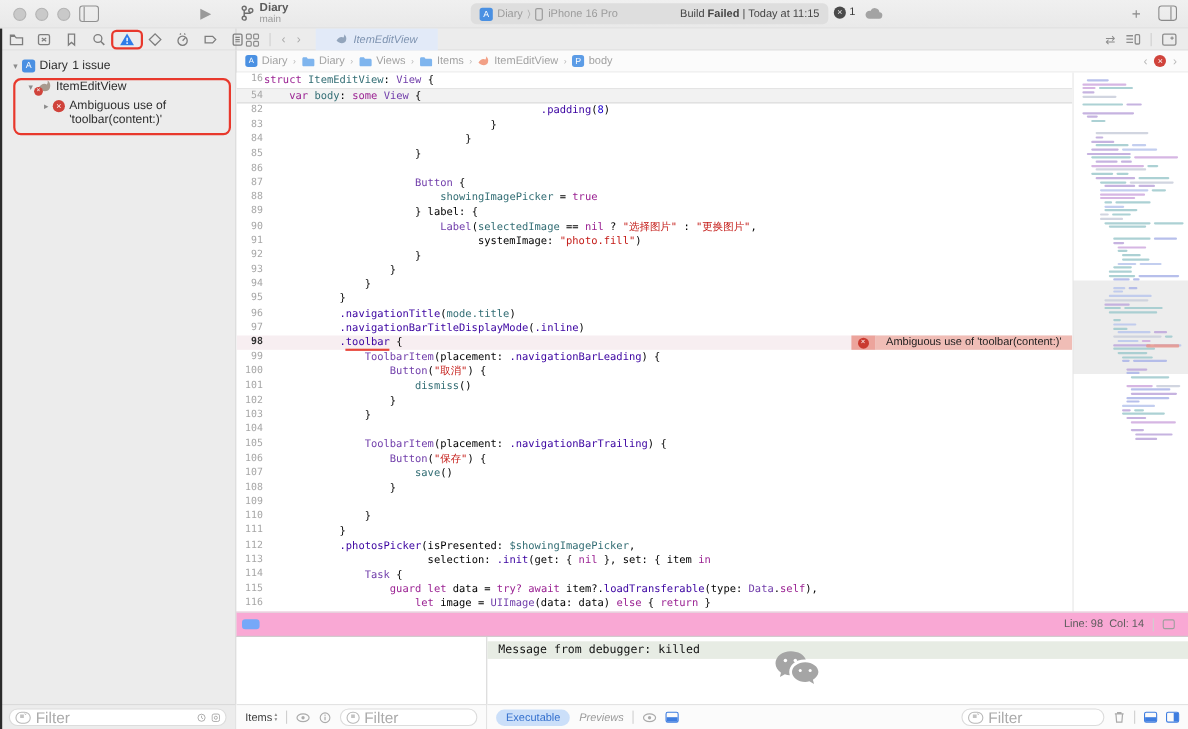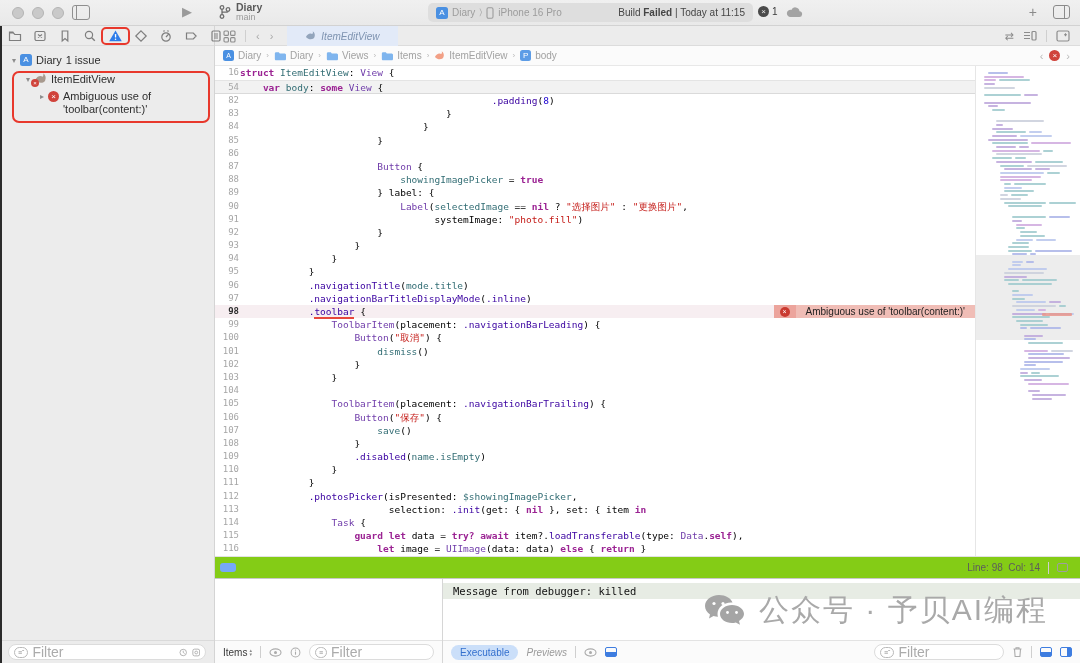--- a/index.html
+++ b/index.html
@@ -95,42 +95,42 @@
   
   .editor { position:absolute; left:215px; top:66px; width:760px; height:490px; background:#FFF; overflow:hidden; }
   .code-row { display:flex; height:13.2px; position:relative; }
   .sticky-rows .code-row { height:14px; }
   .sticky-rows .row-1 { background:#F2F2F2; border-top:1px solid #E4E4E4; border-bottom:1px solid #DADADA; }
   .ln { width:24px; flex:none; text-align:right; margin-right:1px; color:#A6A6A6;
     font-family:"DejaVu Sans Mono", monospace; font-size:9px; line-height:13.2px; }
   .ln-hl { color:#2E2E2E; font-weight:700; }
   .code { white-space:pre; font-family:"DejaVu Sans Mono", monospace; font-size:9.5px; line-height:13.2px; color:#000; }
   .hl { background:#F7EEF1; }
-  .tk-k { color:#9B2393; font-weight:700; }
+  .tk-k { color:#9B2393; font-weight:400; }
   .tk-t { color:#703DAA; }
   .tk-m { color:#3900A0; }
   .tk-p { color:#326D74; }
   .tk-s { color:#C41A16; }
   .tk-n { color:#1C00CF; }
   .tk-pl { color:#000; }
   .tk-mu { color:#3900A0; border-bottom:2px solid #E8473C; }
   .anno { position:absolute; right:0; top:0; height:13.2px; display:flex; align-items:stretch; }
   .anno-ic { width:22px; background:#ECA49C; display:flex; align-items:center; justify-content:center; }
   .anno-dot { width:10px; height:10px; border-radius:50%; background:#CA3A30; color:#fff; font-size:7px;
     line-height:10px; text-align:center; }
   .anno-label { background:#F0BDB6; font-size:10px; line-height:13.2px; color:#1E1E1E; padding:0 10px; white-space:nowrap; }
 
   
   .minimap { position:absolute; left:975px; top:66px; width:105px; height:490px; background:#FFF;
     border-left:1px solid #E6E6E6; }
   .mmbar { position:absolute; height:2px; border-radius:1px; opacity:0.85; }
   .mm-viewport { position:absolute; left:0; top:189px; width:105px; height:85px; background:rgba(0,0,0,0.07); }
 
   
-  .editor-status { position:absolute; left:215px; top:556px; width:865px; height:23px; background:#84cc16;
+  .editor-status { position:absolute; left:215px; top:556px; width:865px; height:23px; background:#f9a8d4;
     border-top:1px solid #E2E2E2; border-bottom:1px solid #C8C8C8; display:flex; align-items:center; }
   .blue-chip { width:16px; height:9px; border-radius:3px; background:#76A8F8; margin-left:5px; }
   .status-right { margin-left:auto; display:flex; align-items:center; gap:8px; padding-right:12px; }
   .linecol { font-size:10px; color:#5C5C5C; white-space:pre; }
   .mini-sq { width:11px; height:9px; border:1.3px solid #9E9E9E; border-radius:2px; }
 
   
   .debug { position:absolute; left:215px; top:579px; width:865px; height:84px; background:#FFF; }
   .vars-pane { position:absolute; left:0; top:0; width:228px; height:84px; border-right:1px solid #D6D6D6; }
   .console-pane { position:absolute; left:228px; top:0; width:637px; height:84px; }
@@ -508,21 +508,20 @@
         <div class="code-row">
           <span class="ln">107</span>
           <span class="code"><span class="tk-pl">                        </span><span class="tk-p">save</span><span class="tk-pl">()</span></span>
         </div>
         <div class="code-row">
           <span class="ln">108</span>
           <span class="code"><span class="tk-pl">                    </span><span class="tk-pl">}</span></span>
         </div>
         <div class="code-row">
           <span class="ln">109</span>
-          <span class="code"><span class="tk-pl">                    </span><span class="tk-m">.disabled</span><span class="tk-pl">(</span><span class="tk-p">name.isEmpty</span><span class="tk-pl">)</span></span>
         </div>
         <div class="code-row">
           <span class="ln">110</span>
           <span class="code"><span class="tk-pl">                </span><span class="tk-pl">}</span></span>
         </div>
         <div class="code-row">
           <span class="ln">111</span>
           <span class="code"><span class="tk-pl">            </span><span class="tk-pl">}</span></span>
         </div>
         <div class="code-row">
@@ -726,17 +725,16 @@
 
   <div class="watermark">
     <svg width="44" height="36" viewBox="0 0 44 36">
       <path d="M16 2 C8 2 2 7 2 13 C2 16.5 4 19.5 7 21.5 L6 25.5 L10.5 23 C12 23.5 13.5 23.8 15 23.8 C14.7 23 14.5 22 14.5 21 C14.5 14.5 20.5 9.5 28 9.5 C28.5 9.5 29 9.5 29.5 9.6 C28 5.2 22.5 2 16 2 Z" fill="#A5A5A5"></path>
       <path d="M29 12 C22.5 12 17 16 17 21 C17 26 22.5 30 29 30 C30.3 30 31.6 29.8 32.8 29.4 L37 31.8 L36 28 C38.7 26.3 41 23.9 41 21 C41 16 35.5 12 29 12 Z" fill="#A5A5A5"></path>
       <circle cx="11" cy="10.5" r="1.6" fill="#fff"></circle>
         <circle cx="20" cy="10.5" r="1.6" fill="#fff"></circle>
       <circle cx="24.5" cy="19.5" r="1.4" fill="#fff"></circle>
         <circle cx="33.5" cy="19.5" r="1.4" fill="#fff"></circle>
     </svg>
-    <span class="wm-text">公众号 · 予贝AI编程</span>
   </div>
 
   <div class="dark-edge"></div>
 </div>
 
 </body></html>

